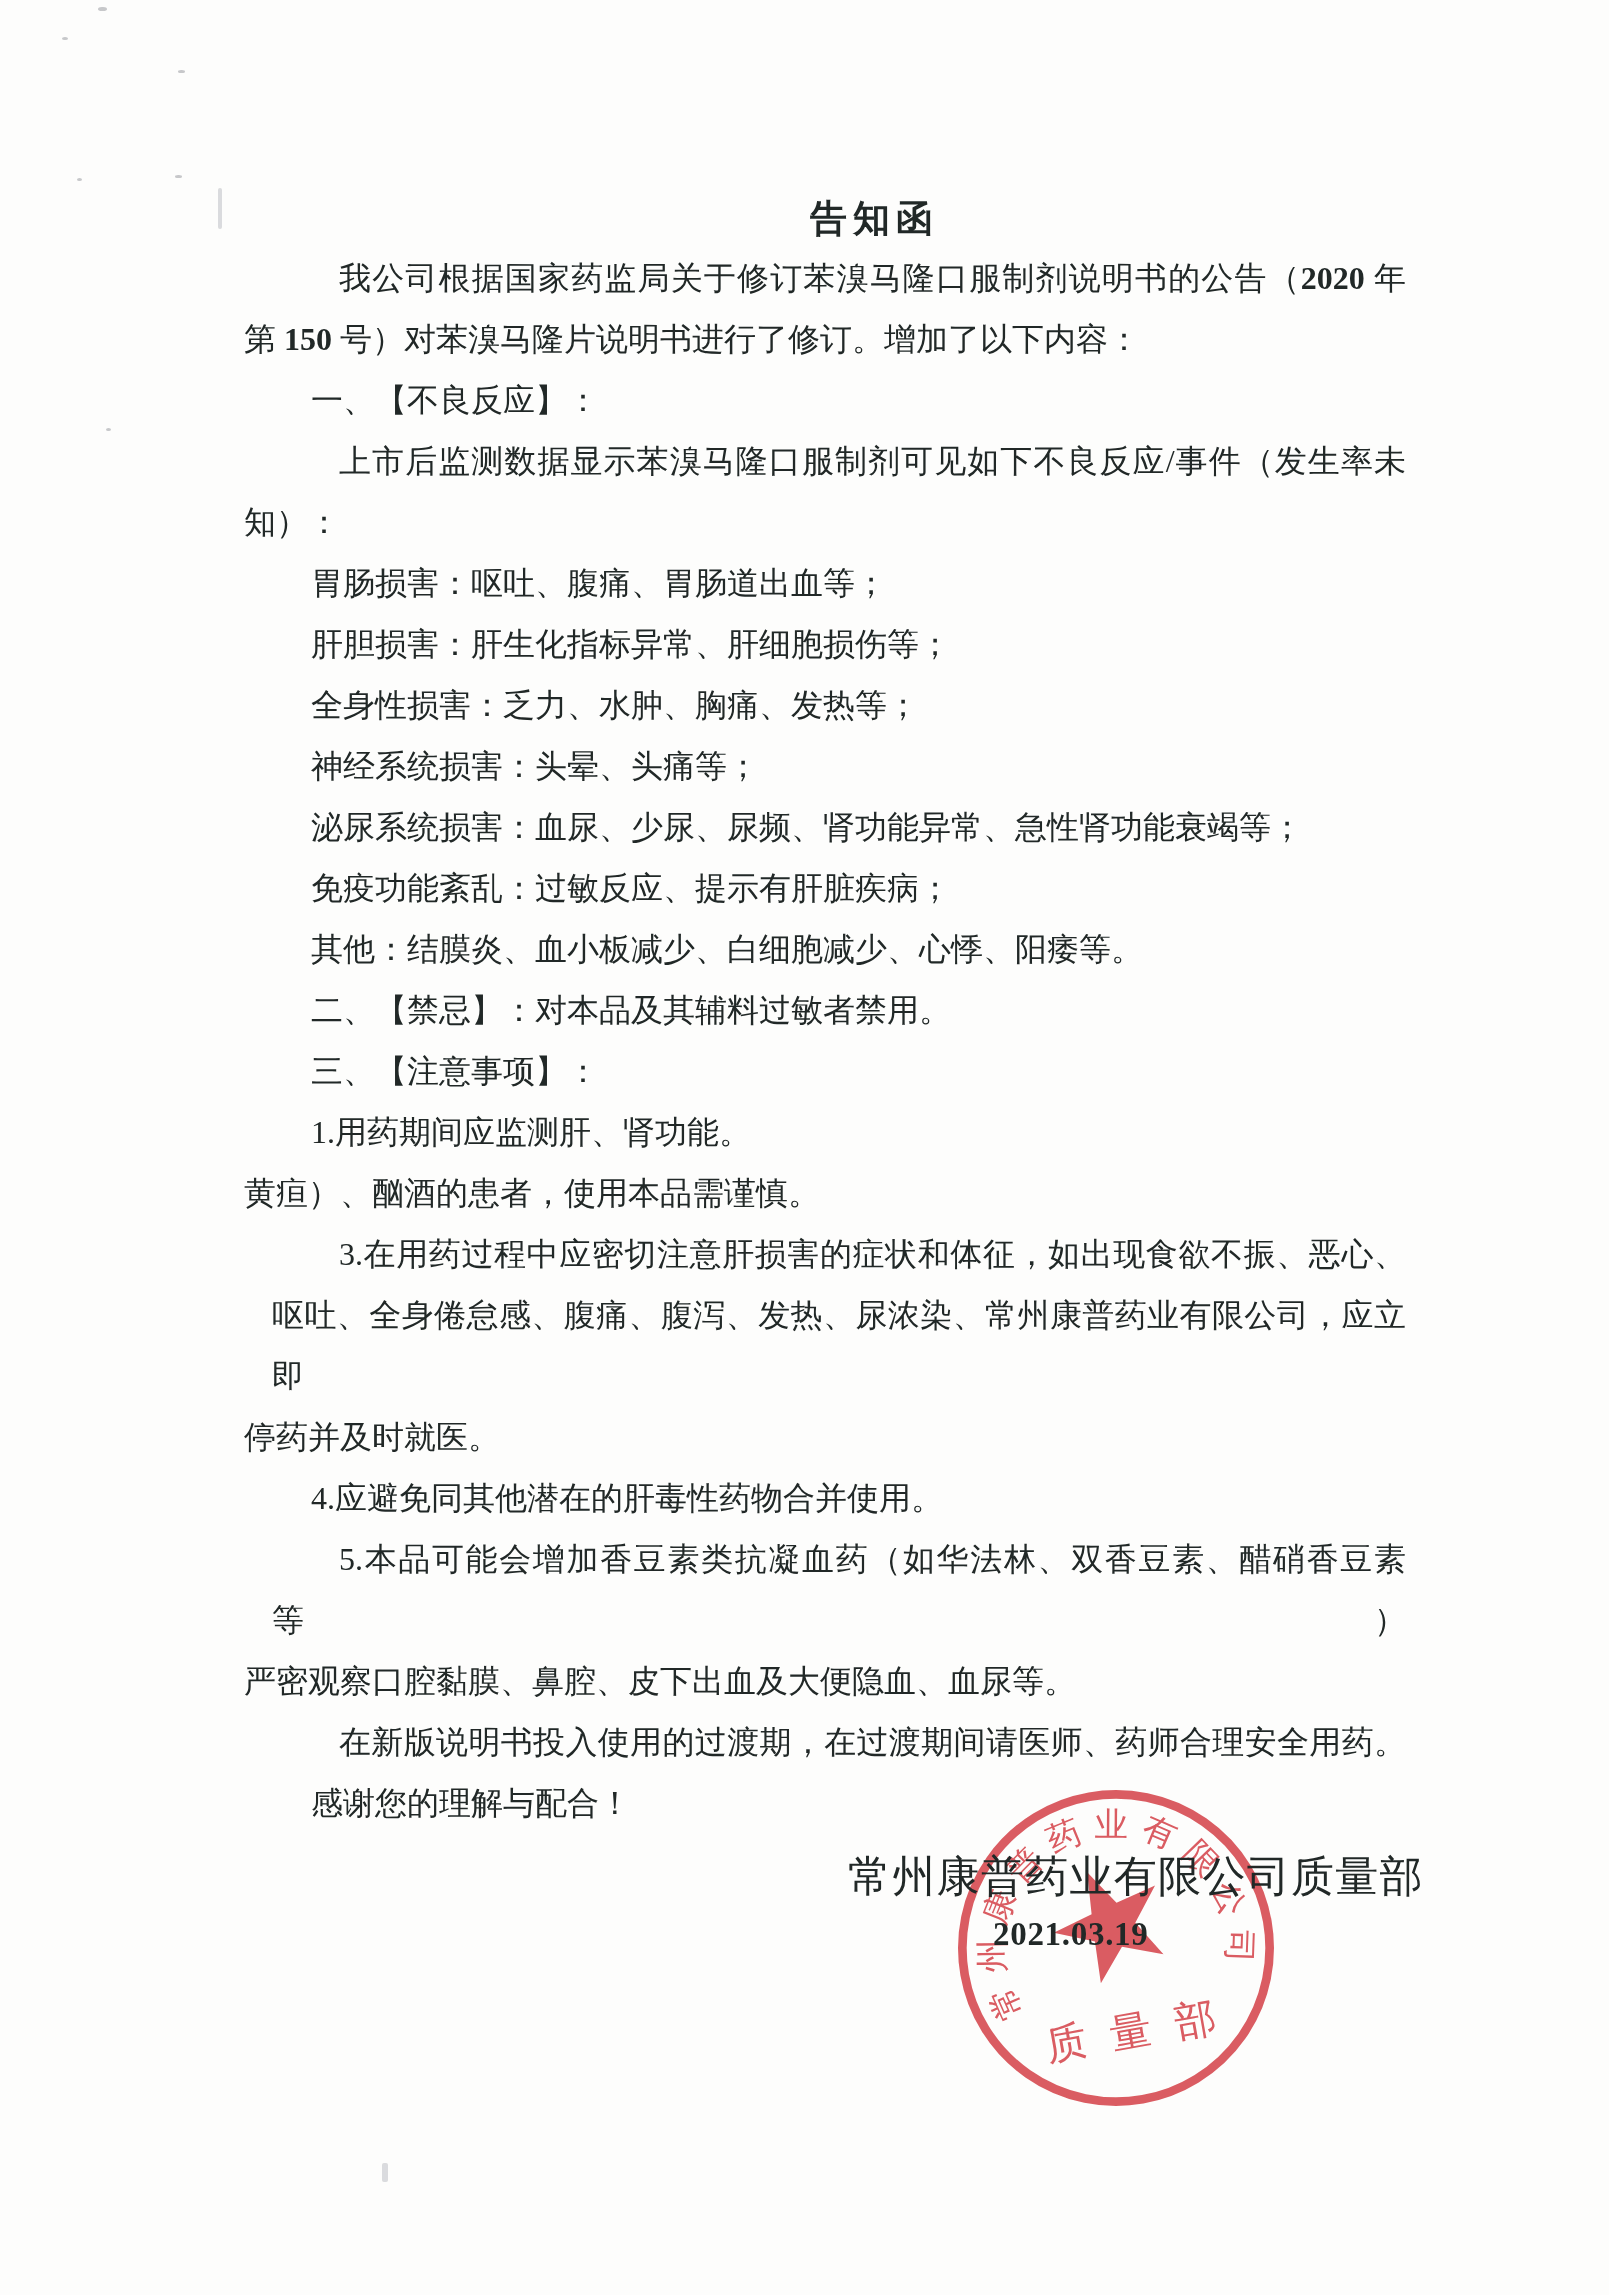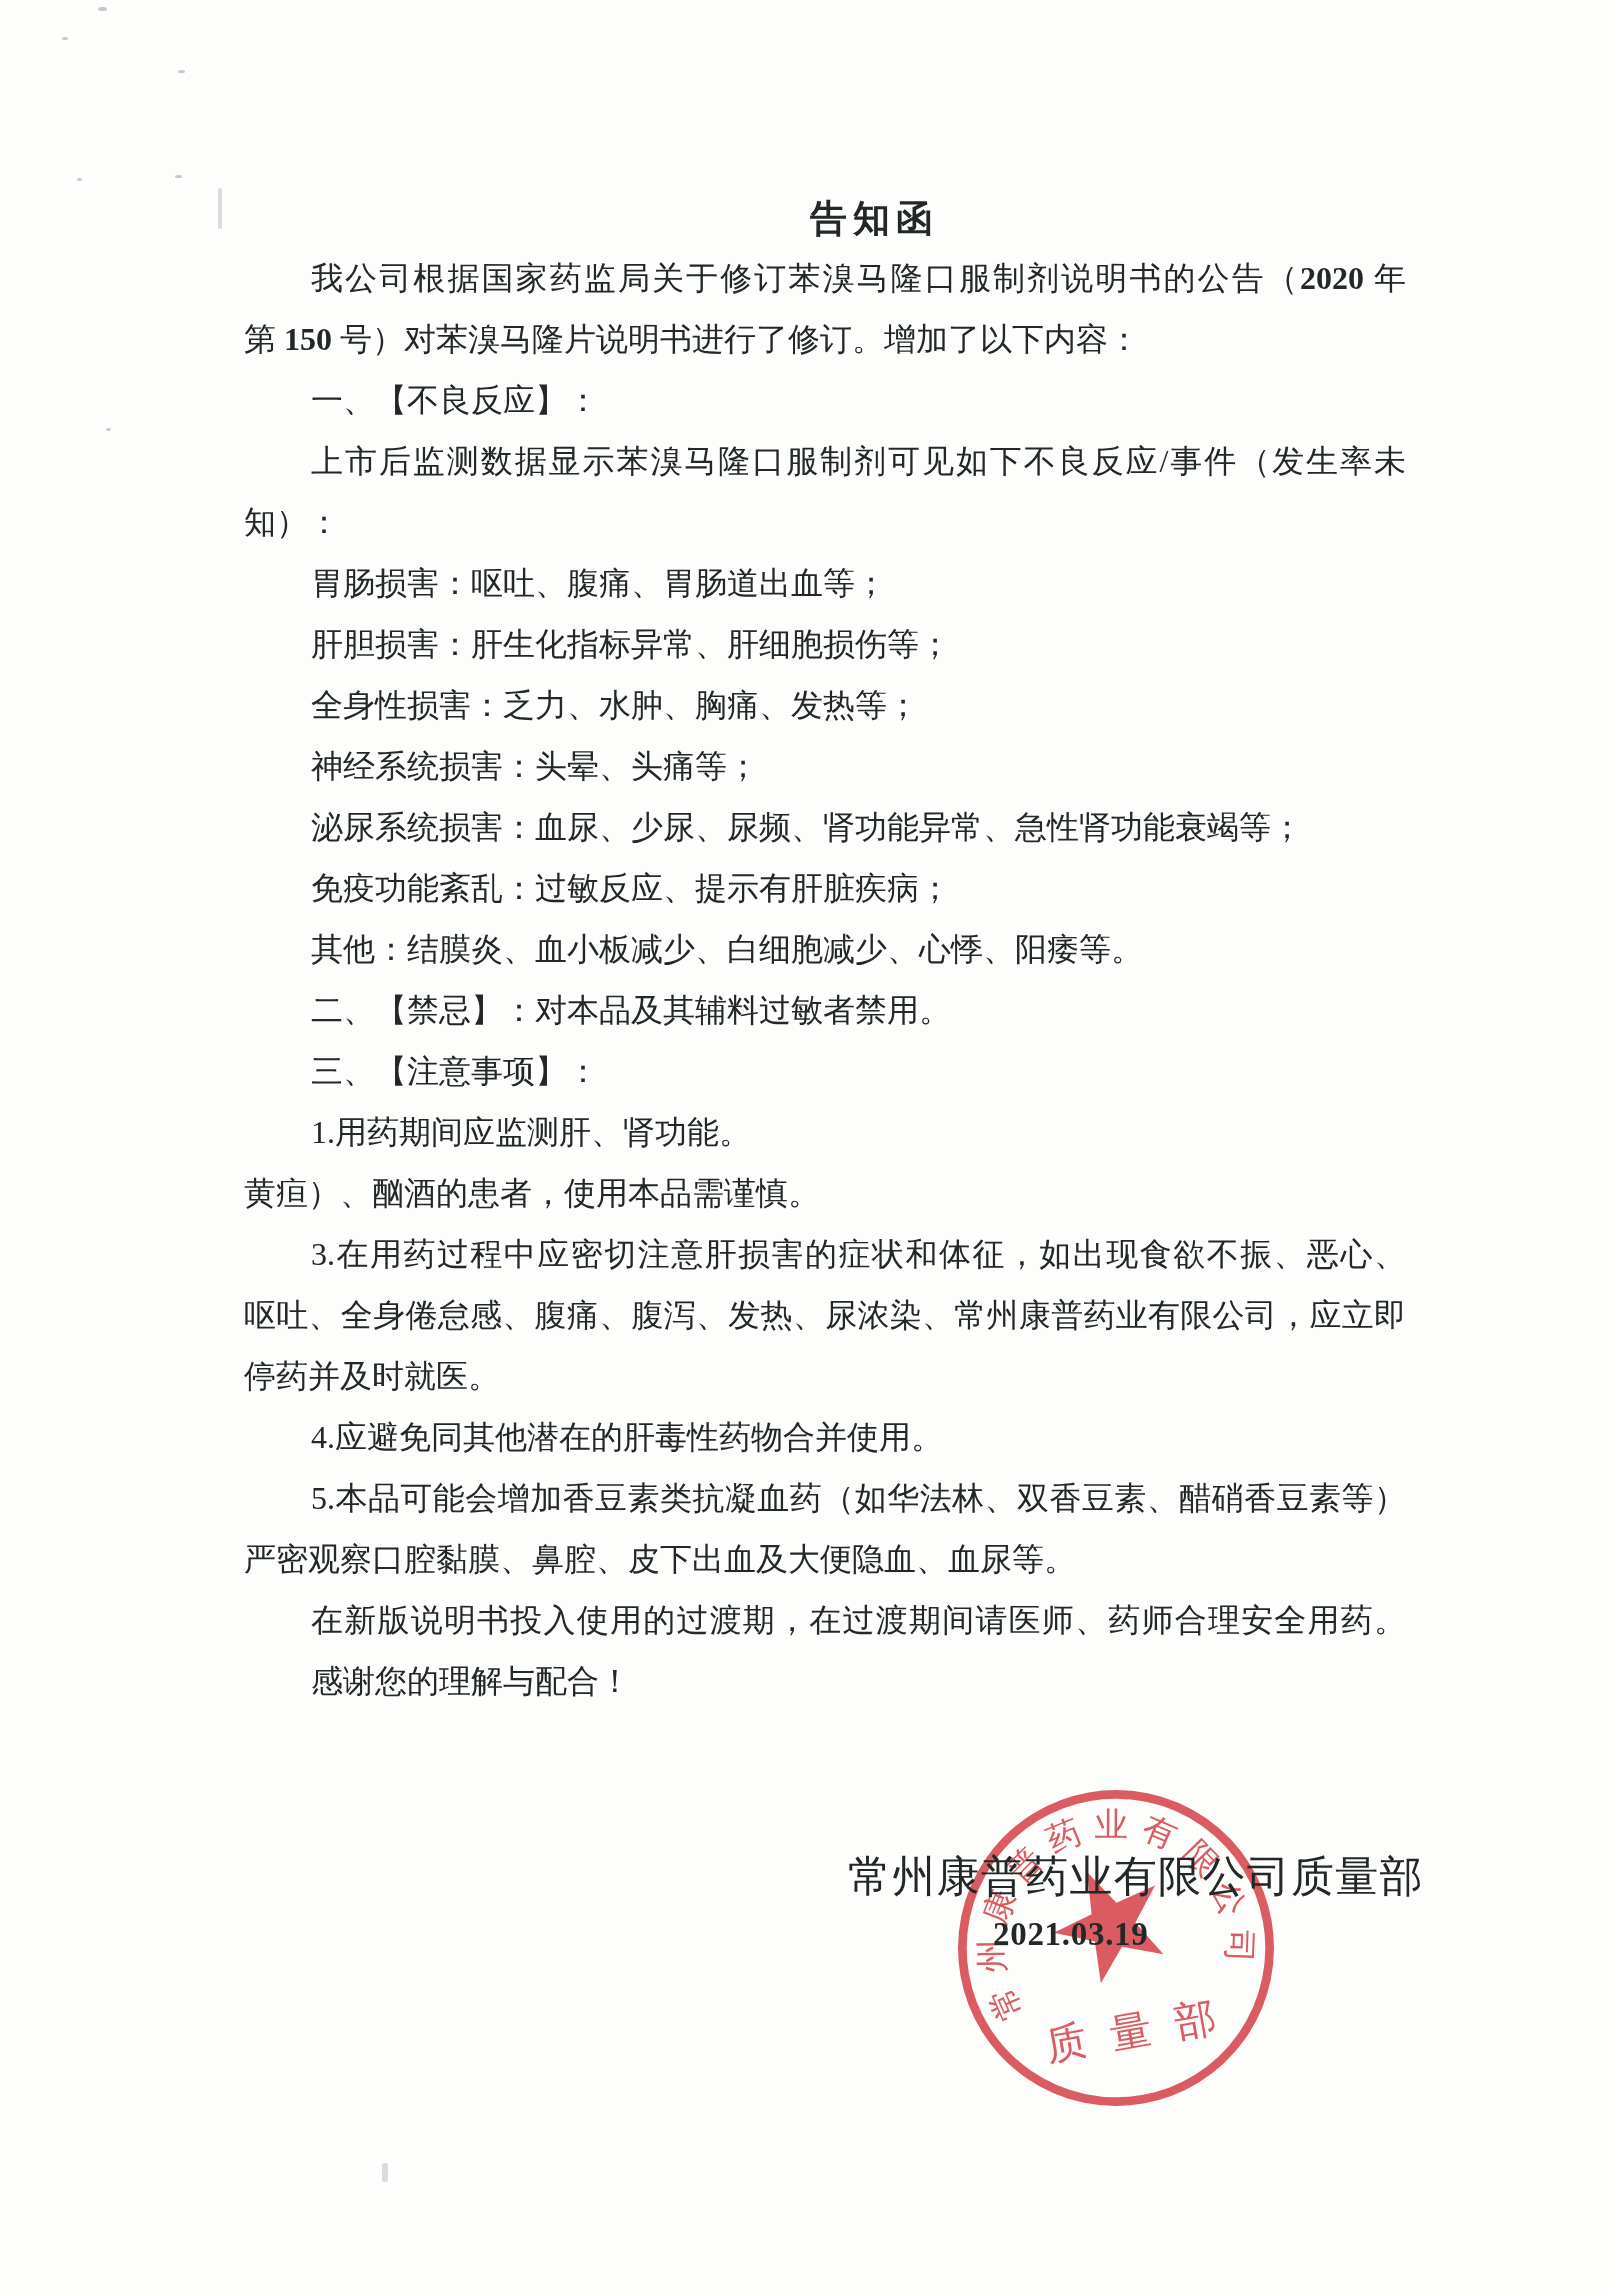--- a/index.html
+++ b/index.html
@@ -18,20 +18,21 @@
   .body-text{
     position:absolute;left:244px;top:248px;width:1162px;
     font-size:32px;line-height:61px;
   }
   .line{white-space:nowrap;}
   .line.indent{text-indent:67px;}
   .line.full{
     white-space:normal;
     text-align:justify;
     text-align-last:justify;
+    margin-left:28px;
   }
   .line b{font-weight:bold;}
   .signature{
     position:absolute;left:848px;top:1848px;
     font-size:43px;letter-spacing:1.3px;white-space:nowrap;
   }
   .sign-date{
     position:absolute;left:993px;top:1916px;
     font-size:33px;font-weight:bold;letter-spacing:0.7px;white-space:nowrap;
   }

